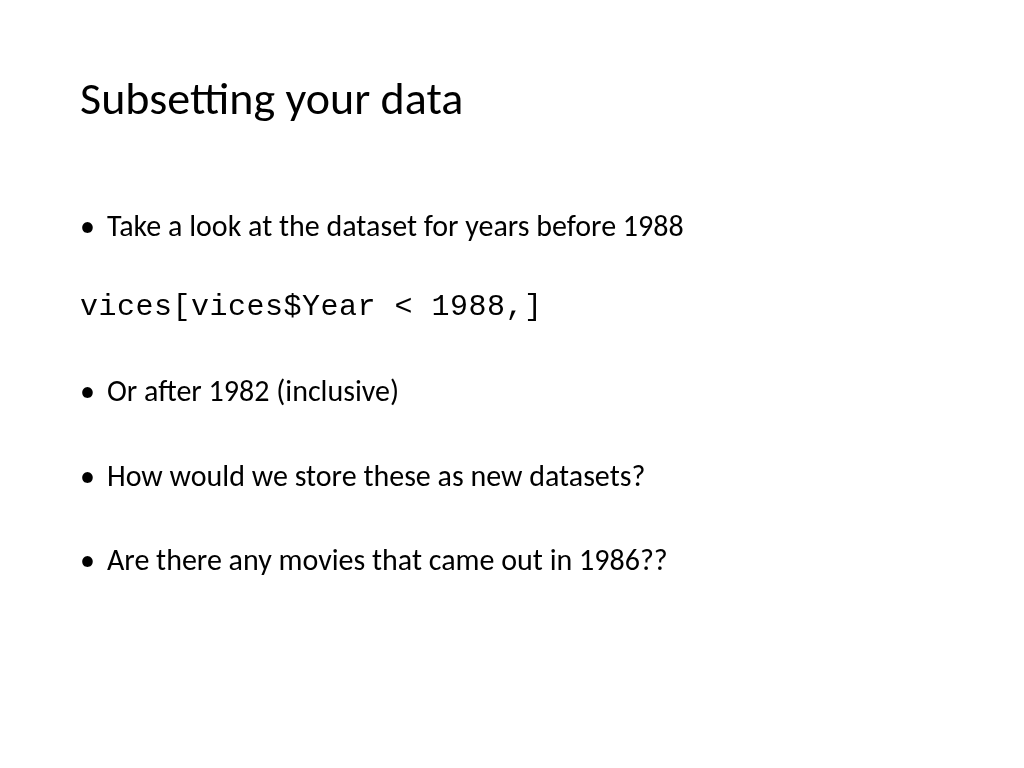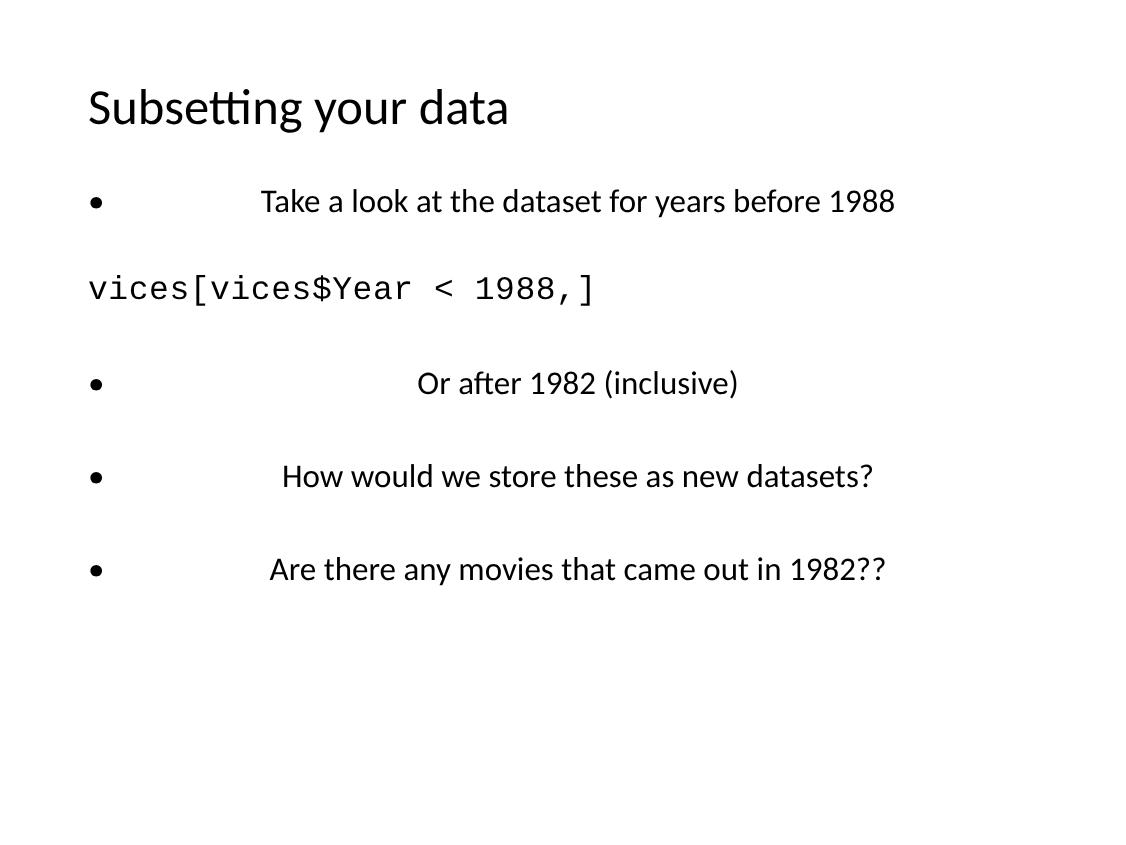--- a/index.html
+++ b/index.html
@@ -12,40 +12,39 @@
       height: 768px;
       background: #ffffff;
       font-family: Calibri, "Segoe UI", Arial, sans-serif;
       color: #000000;
       padding: 70px 80px 60px 80px;
       overflow: hidden;
     }
     .slide-title {
       font-size: 46px;
       font-weight: 400;
-      margin-bottom: 38px;
+      margin-bottom: 80px;
       letter-spacing: 0px;
     }
     .content {
       font-size: 30px;
       line-height: 1.35;
     }
     .bullet-row {
       display: flex;
       align-items: flex-start;
       margin-bottom: 4px;
     }
     .bullet-dot {
       margin-right: 12px;
       font-size: 30px;
       line-height: 1.35;
     }
     .bullet-text {
       flex: 1;
-      text-align: center;
     }
     .code-line {
       font-family: "Courier New", Courier, monospace;
       font-size: 30px;
       margin-bottom: 4px;
       letter-spacing: 0.5px;
       margin-top: 40px;
     }
     .gap {
       height: 40px;
@@ -75,16 +74,16 @@
 
   <div class="bullet-row">
     <span class="bullet-dot">•</span>
     <span class="bullet-text">How would we store these as new datasets?</span>
   </div>
 
   <div class="gap"></div>
 
   <div class="bullet-row">
     <span class="bullet-dot">•</span>
-    <span class="bullet-text">Are there any movies that came out in 1982??</span>
+    <span class="bullet-text">Are there any movies that came out in 1986??</span>
   </div>
 
 </div>
 
 </body></html>

